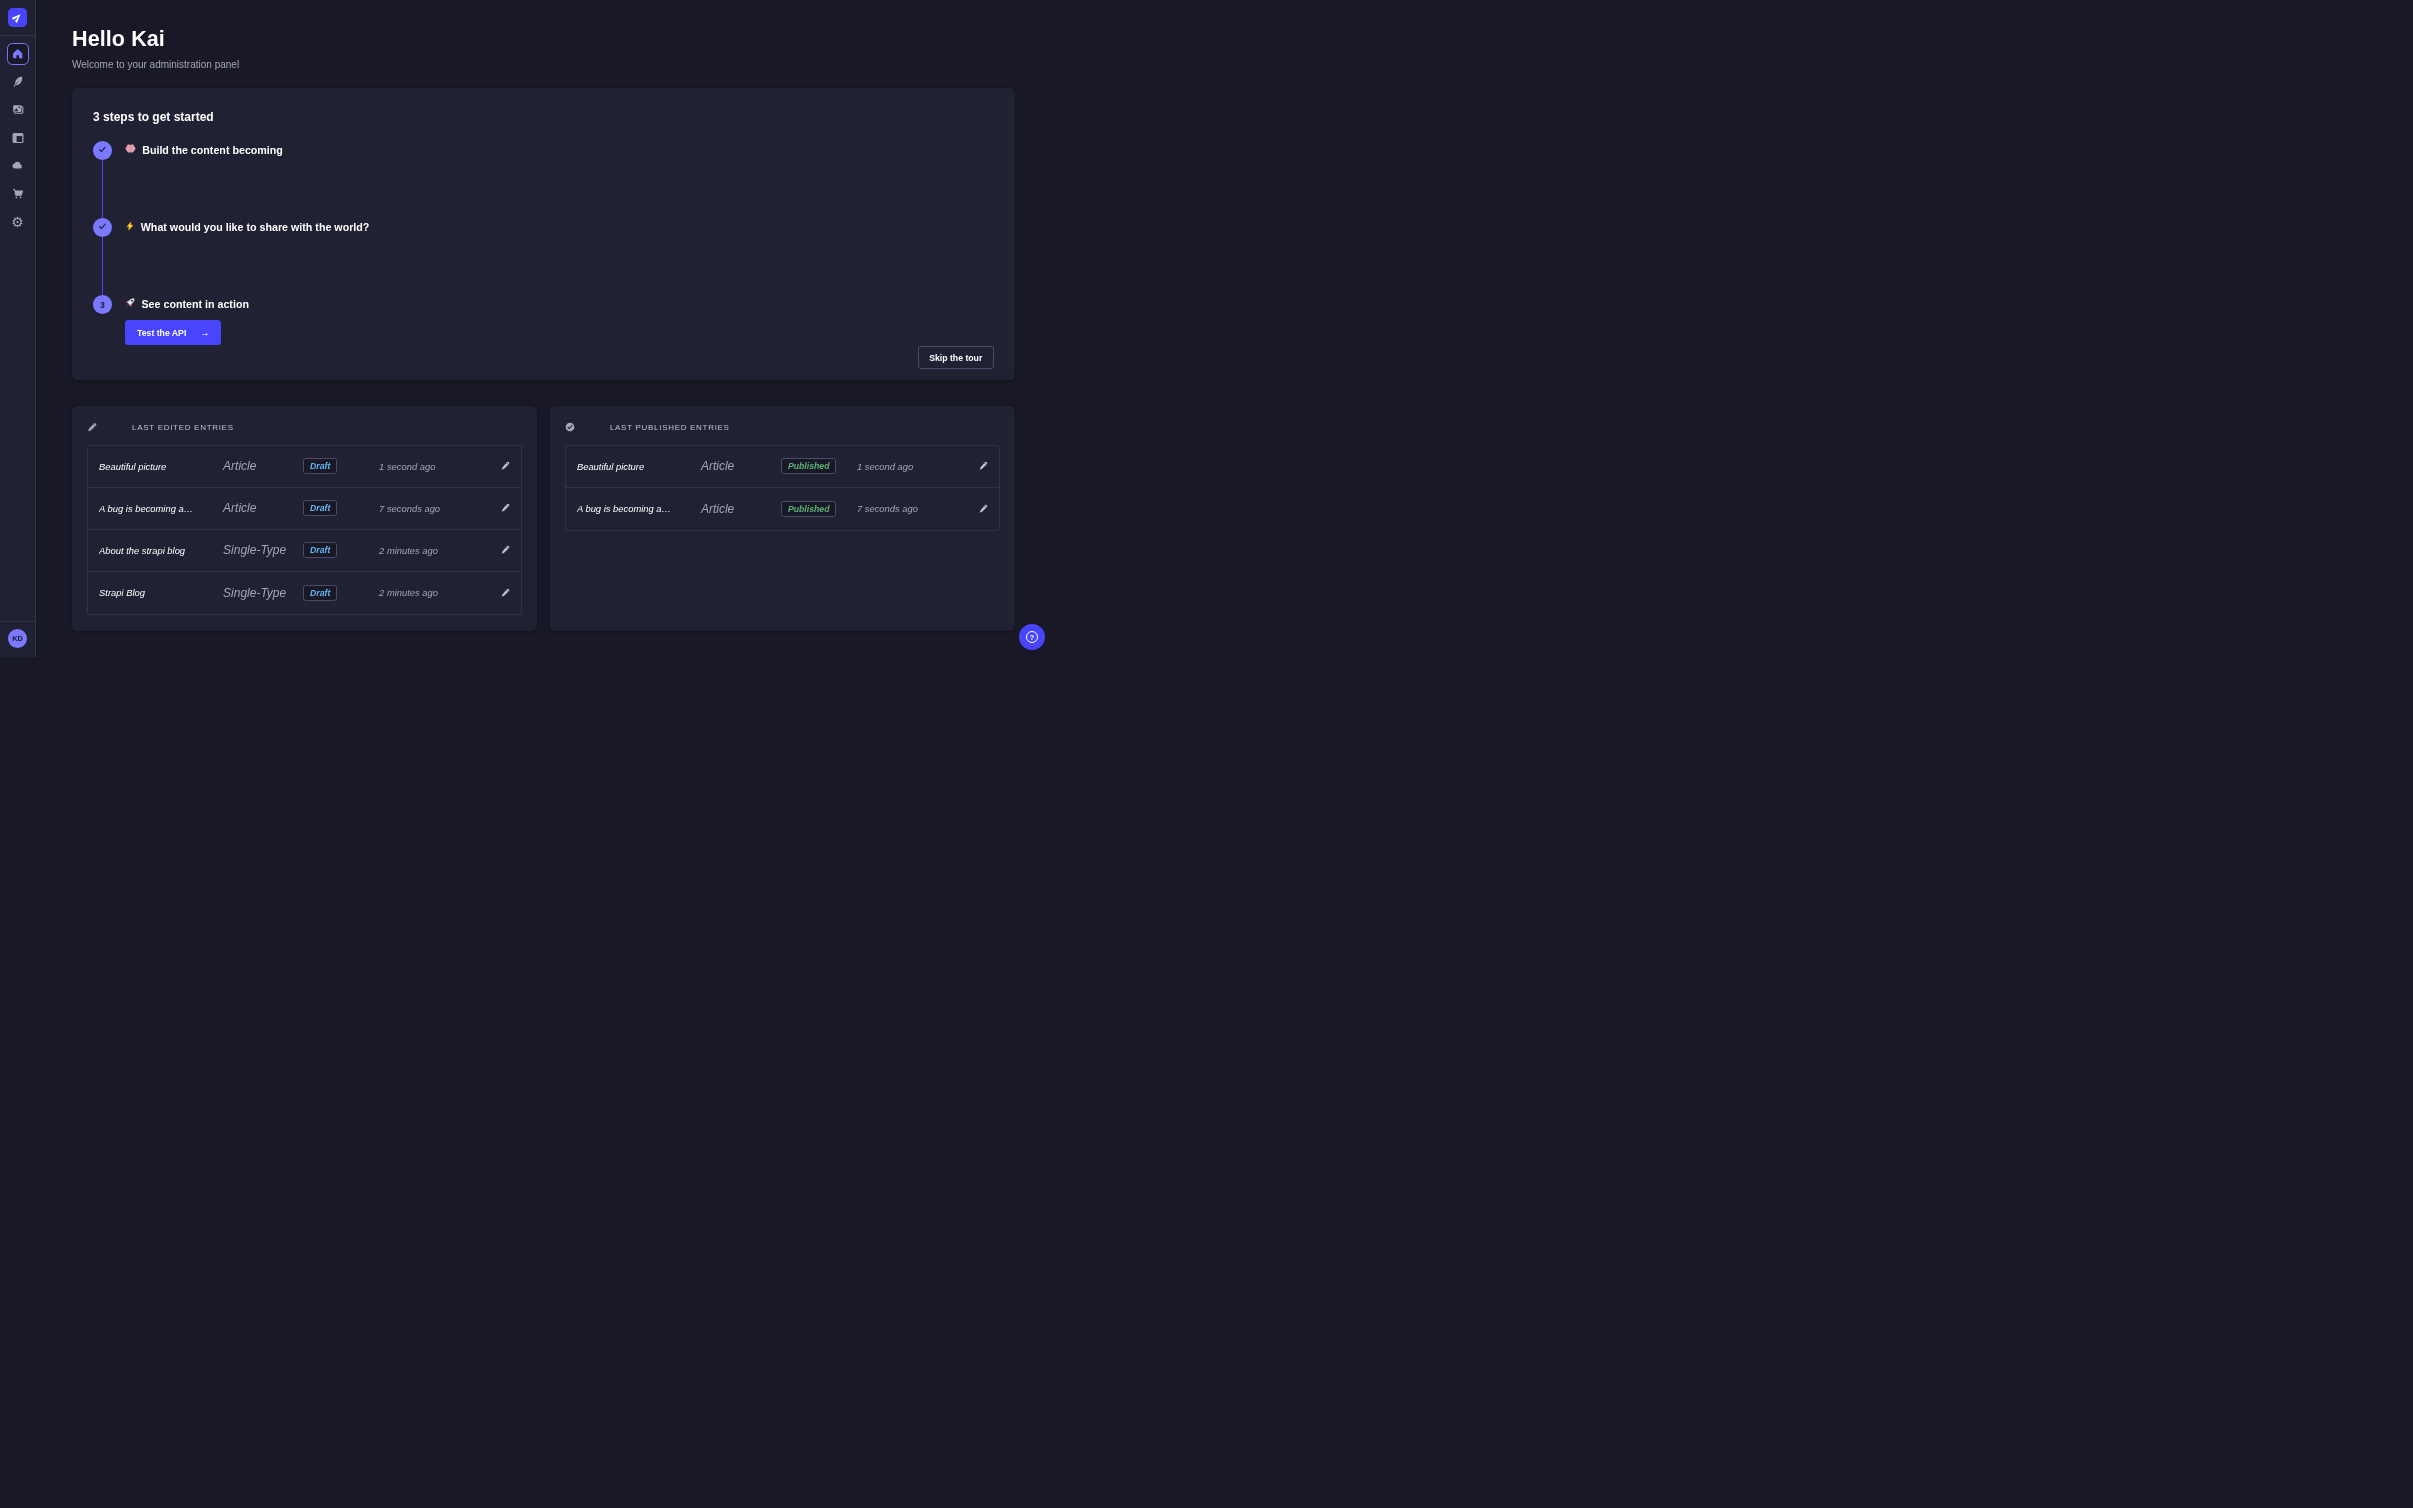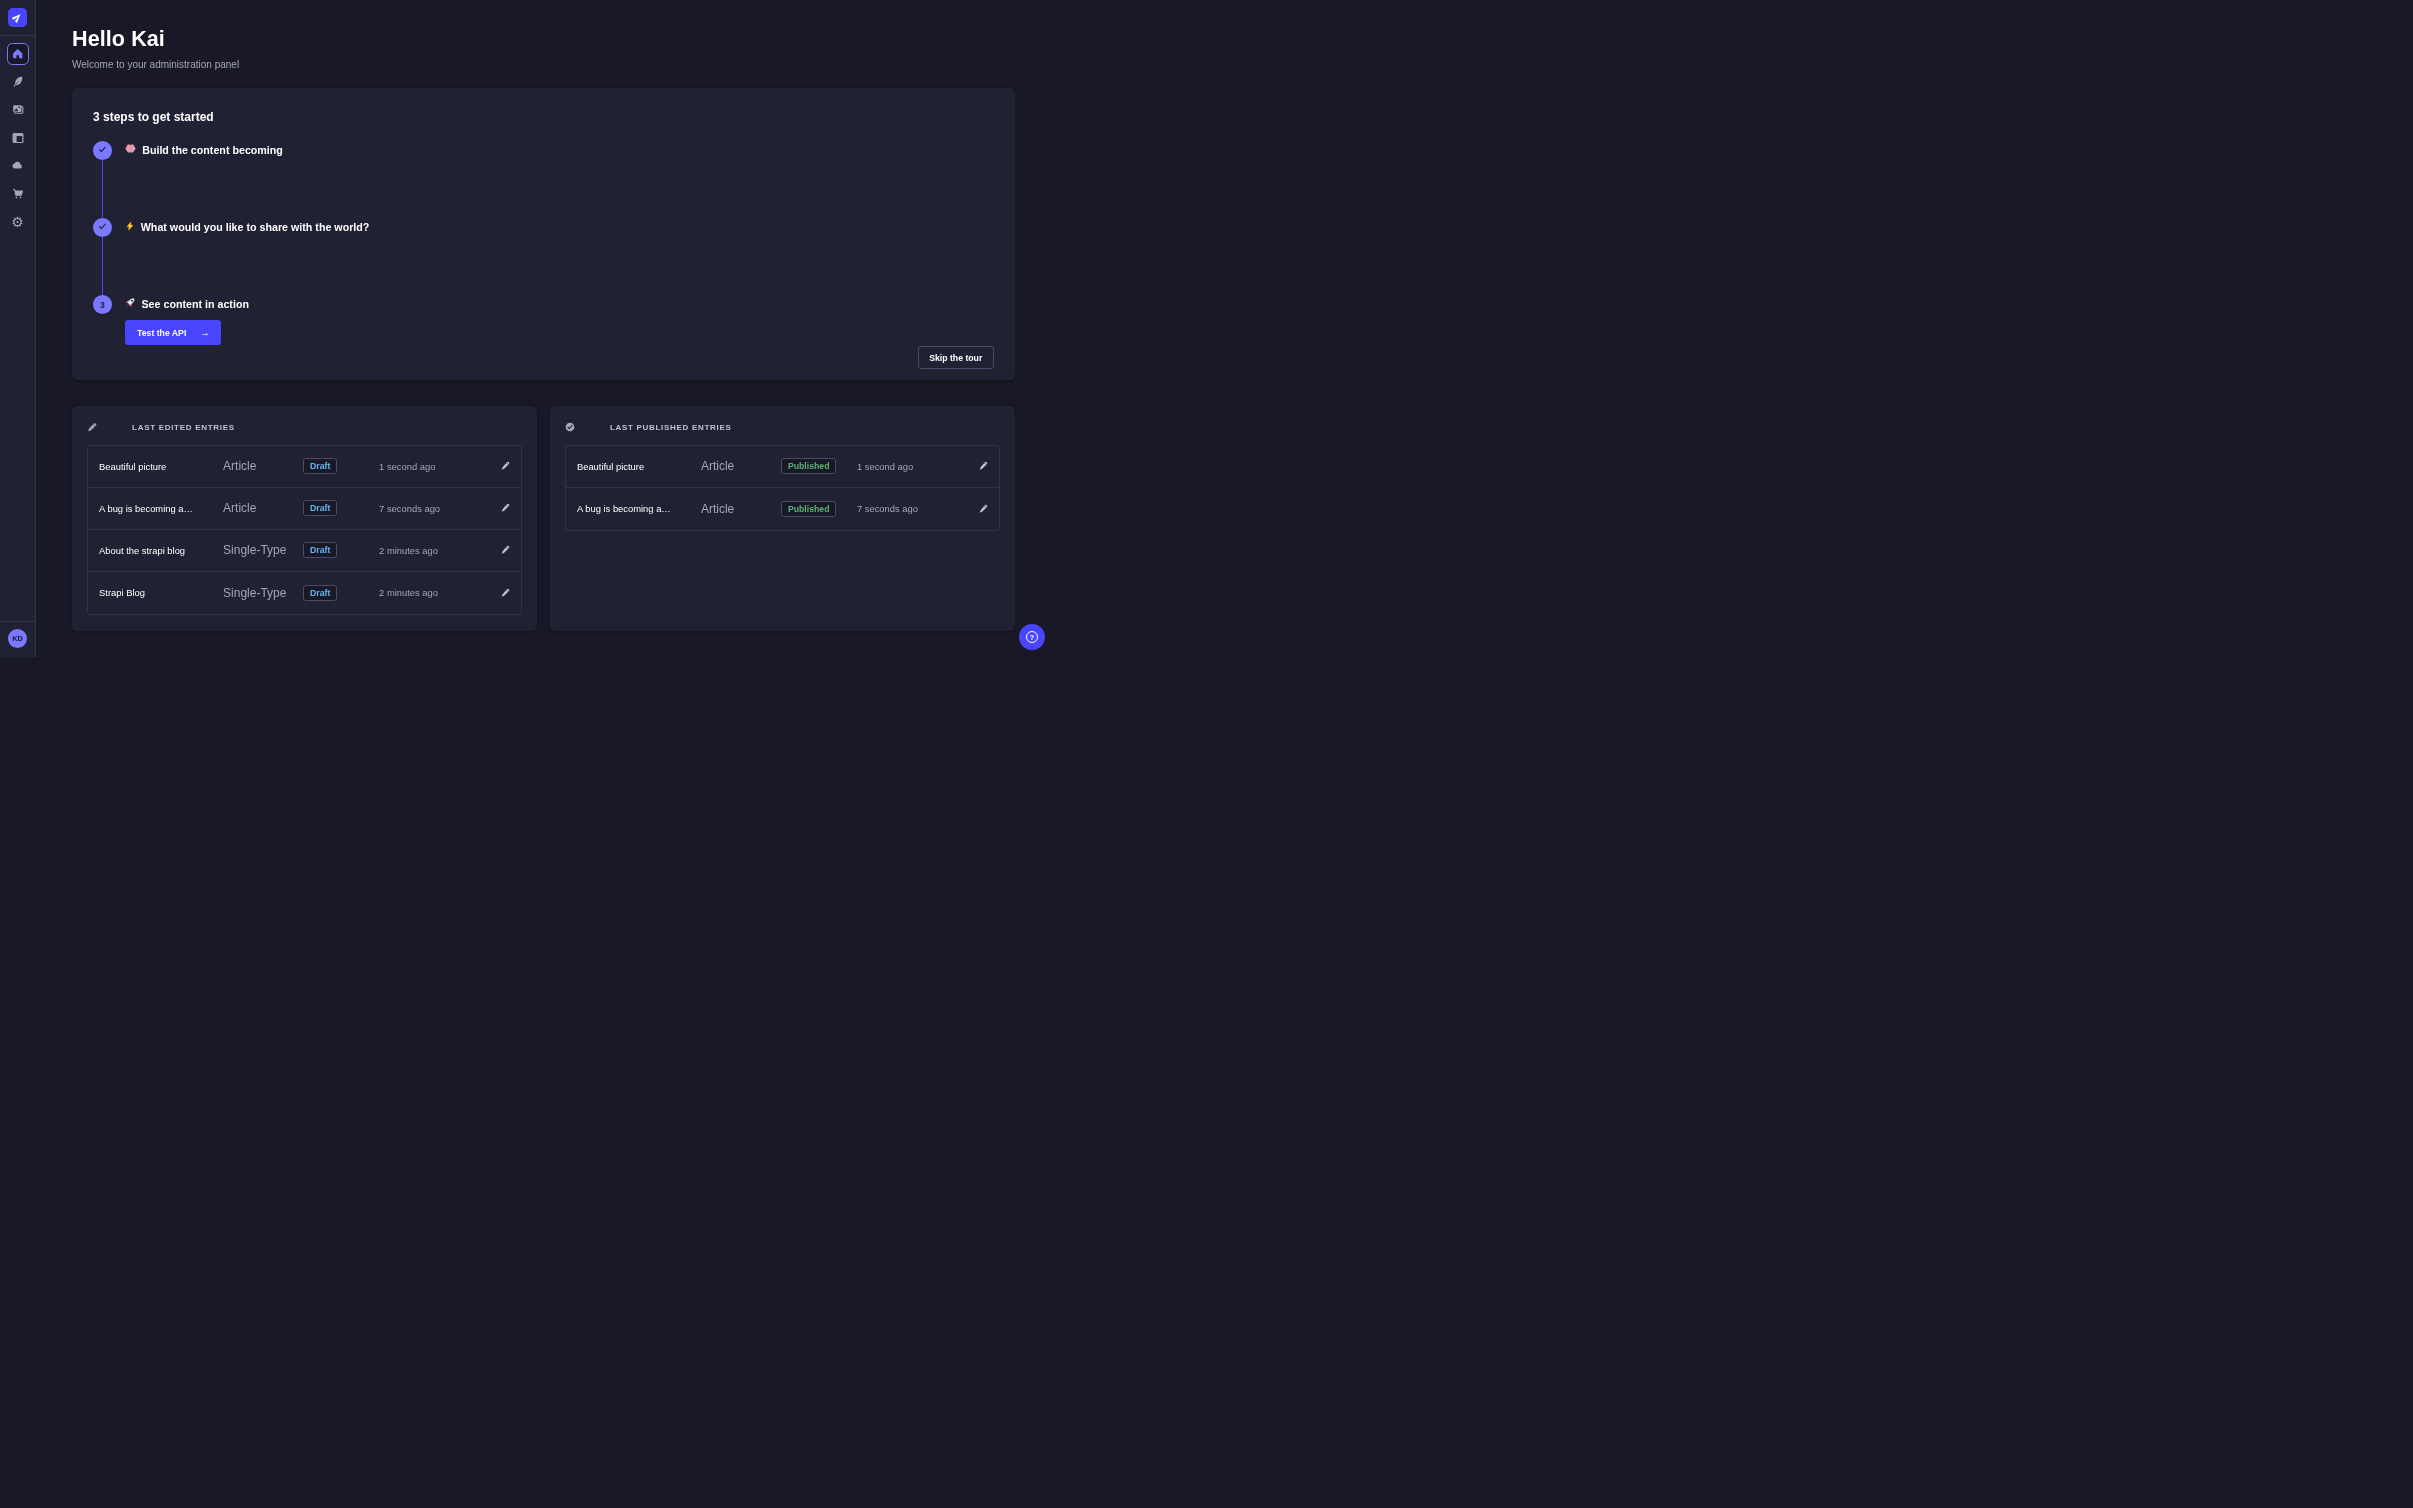--- a/index.html
+++ b/index.html
@@ -44,22 +44,22 @@
   .step-connector { width:1.3px; height:58px; background:#4945ff; margin-left:8.7px; }
   .cta-button { margin-top:6px; display:inline-flex; align-items:center; gap:14px; background:#4945ff; border:0.7px solid #4945ff; color:#fff; font-size:8.7px; font-weight:bold; padding:6px 10.7px; border-radius:2.7px; cursor:pointer; font-family:inherit; }
   .cta-arrow { font-size:9.4px; font-weight:normal; }
   .skip-row { display:flex; justify-content:flex-end; margin-top:1.3px; }
   .skip-button { background:transparent; border:0.7px solid #4a4a6a; color:#fff; font-size:8.7px; font-weight:600; padding:5.4px 10.7px; border-radius:2.7px; cursor:pointer; font-family:inherit; }
 
   
   .cards-row { display:flex; gap:12.7px; margin-top:26px; }
   .entries-card { flex:1; background:#212134; border-radius:5.4px; padding:16px 15.4px; box-shadow:0 0.7px 2.7px rgba(0,0,0,.25); }
   .entries-header { display:flex; align-items:center; gap:6.7px; color:#a5a5ba; }
-  .entries-title { font-size:8px; font-weight:bold; letter-spacing:0.7px; color:#c0c0cf;padding-left:28px; }
-  .entries-table { margin-top:10.7px; border:0.7px solid #32324d; border-radius:2.7px; }
+  .entries-title { font-size:8px; font-weight:normal; letter-spacing:0.7px; color:#c0c0cf;padding-left:28px; }
+  .entries-table { margin-top:10.7px; border:0.7px solid #32324d; border-radius:2.7px;font-style:italic; }
   .entry-row { display:grid; grid-template-columns:124px 80px 76px 1fr 16px; align-items:center; height:42px; padding:0 10.7px; border-bottom:0.7px solid #32324d; }
   .entry-row:last-child { border-bottom:none; }
   .entry-title { font-size:9.4px; font-weight:500; color:#ffffff; white-space:nowrap; overflow:hidden; }
   .entry-type { font-size:12px; color:#a5a5ba; }
   .entry-time { font-size:9.4px; color:#a5a5ba; }
   .badge { display:inline-block; justify-self:start; font-size:8.7px; font-weight:bold; padding:2px 6px; border-radius:2.7px; background:#181826; border:0.7px solid #4a4a6a; }
   .badge.draft { color:#66b7f1; }
   .badge.published { color:#5cb176; }
   .row-edit { justify-self:end; cursor:pointer; display:flex; }
 

